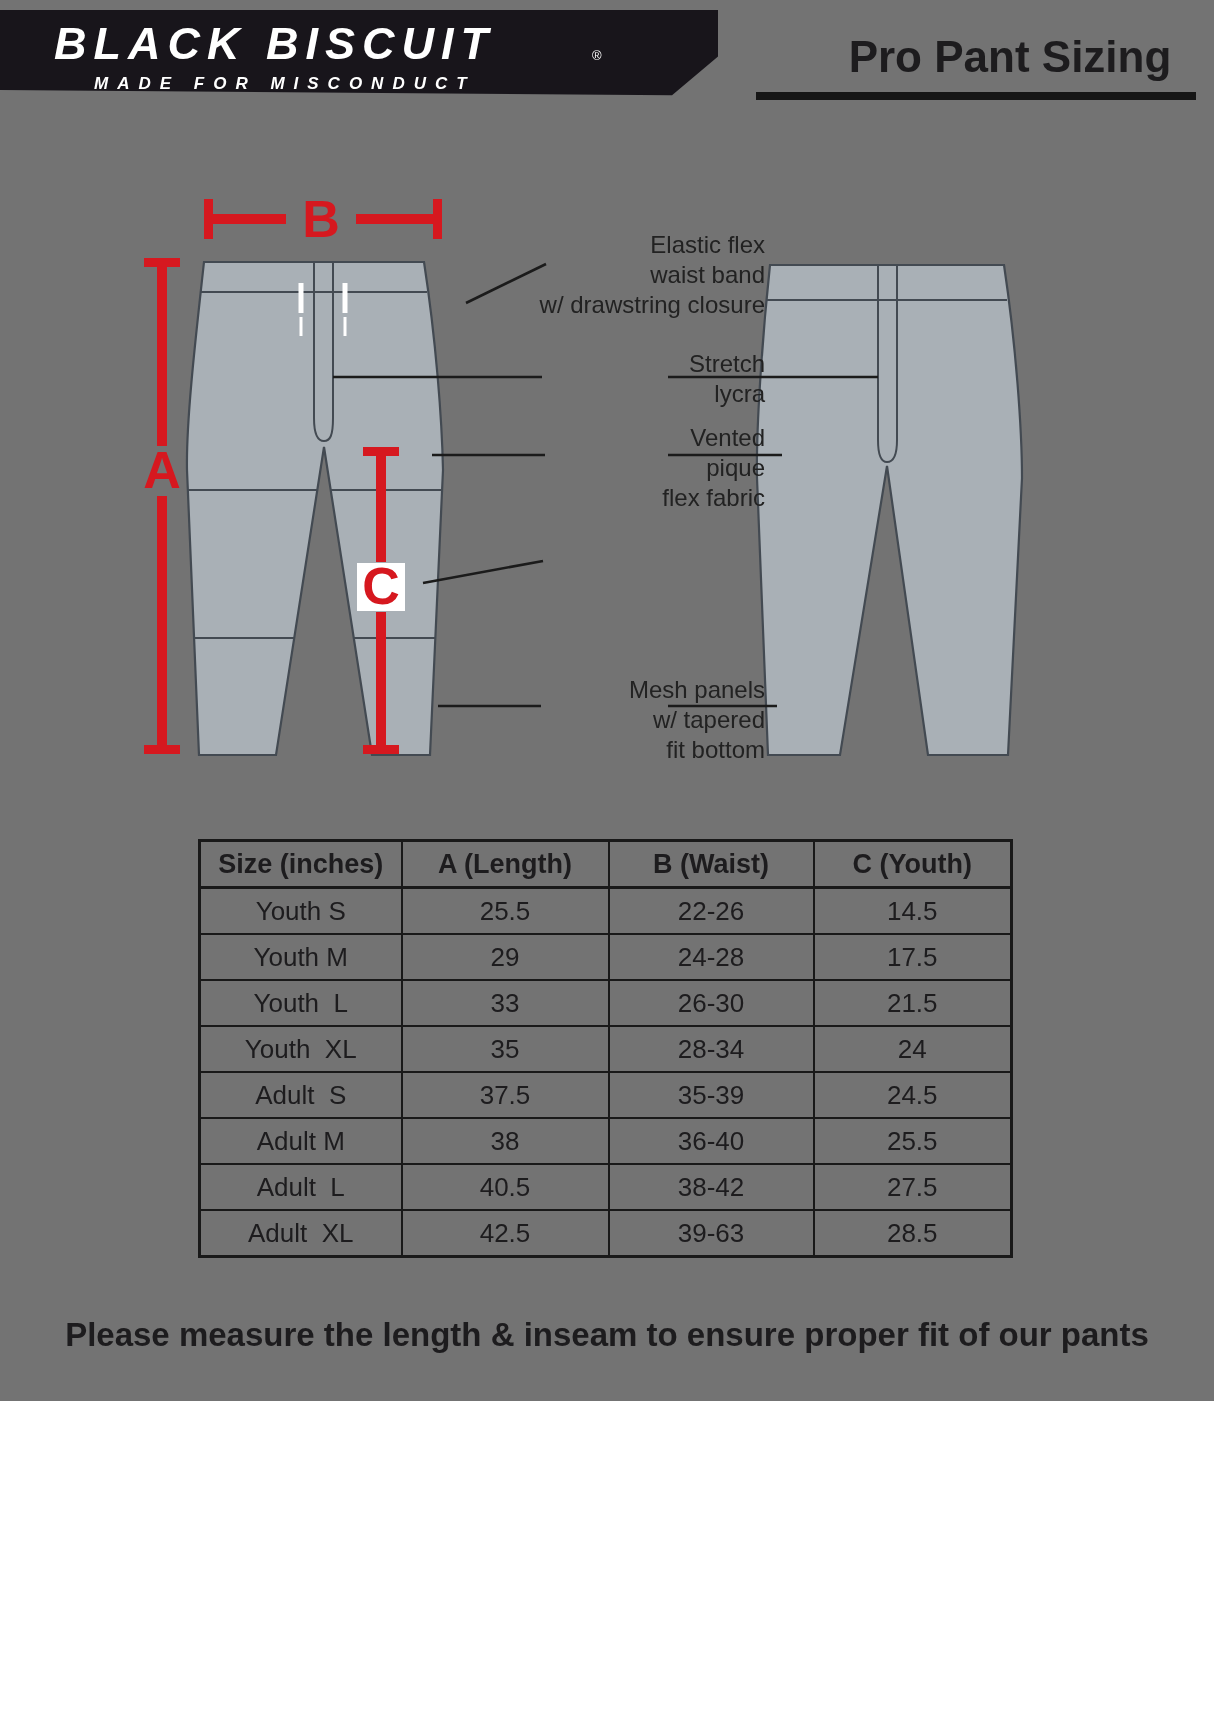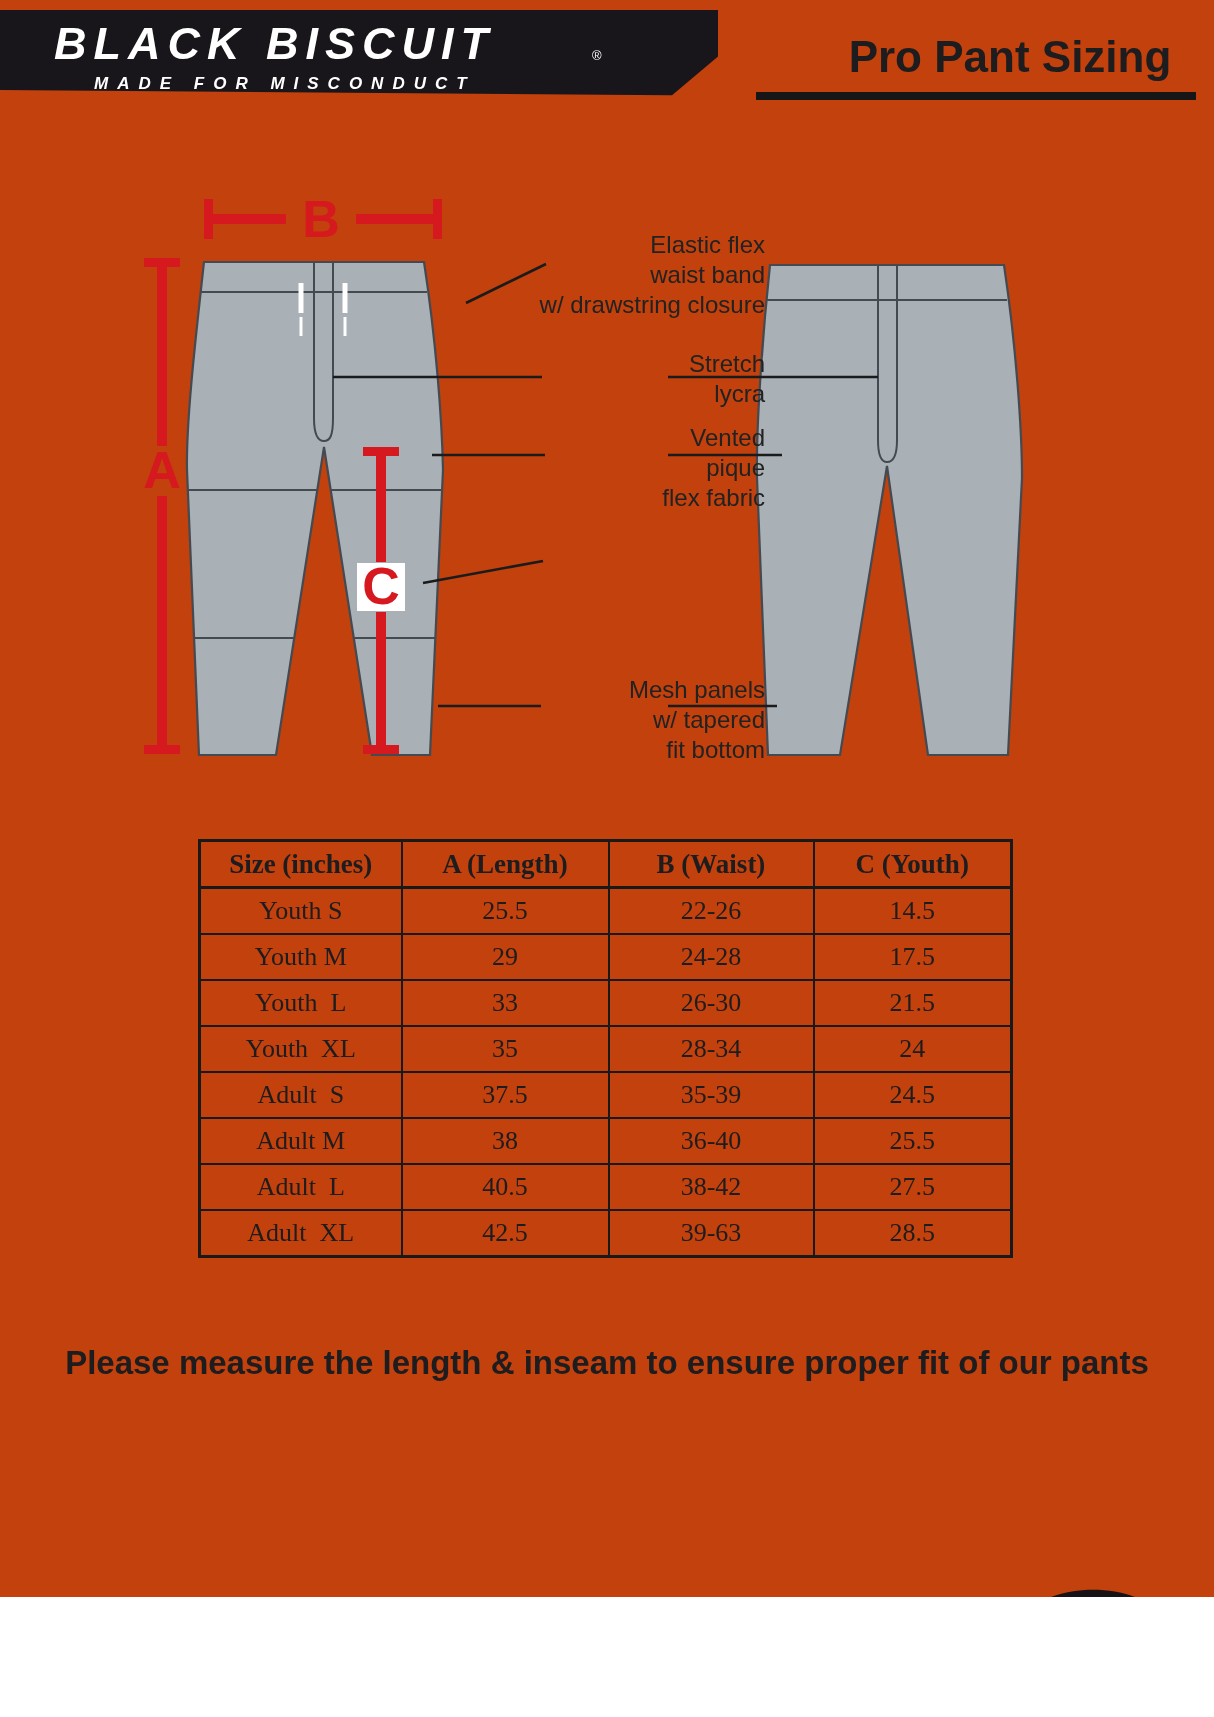--- a/index.html
+++ b/index.html
@@ -1,20 +1,20 @@
 <!DOCTYPE html>
 <html style="--red: #d6181f; --pant: #a9b0b6; --outline: #434a52; --banner: #18151b; --ink: #1d1c1e;"><head>
 <meta charset="utf-8">
 <style>
   :root{
     --red:#d6181f; --pant:#a9b0b6; --outline:#434a52;
     --banner:#18151b; --ink:#1d1c1e;
   }
   html,body{margin:0;padding:0;background:#fff;}
-  #page{position:relative;width:1214px;height:1597px;background:#c2410c;overflow:hidden;
+  #page{position:relative;width:1214px;height:1401px;background:#737373;overflow:hidden;
         font-family:"Liberation Sans",sans-serif;color:var(--ink);}
 
   
   .banner{position:absolute;left:0;top:10px;width:718px;height:86px;background:var(--banner);
           clip-path:polygon(0 0,100% 0,100% 54%,93.6% 99%,0 93%);}
   .brand-main{position:absolute;left:54px;top:18px;width:560px;color:#fff;
               font-size:45px;font-weight:bold;font-style:italic;letter-spacing:7px;white-space:nowrap;}
   .brand-reg{position:absolute;left:592px;top:48px;color:#fff;font-size:13px;font-style:normal;}
   .brand-tag{position:absolute;left:94px;top:74px;color:#fff;font-size:17px;font-weight:bold;
              font-style:italic;letter-spacing:9px;white-space:nowrap;}
@@ -29,32 +29,32 @@
   .seam{fill:none;stroke:var(--outline);stroke-width:2;}
   .leader{stroke:#1b1b1b;stroke-width:2.6;fill:none;}
   .dim{stroke:var(--red);stroke-width:10;fill:none;}
   .dimcap{fill:var(--red);}
   .string{stroke:#fff;fill:none;}
   .diagram-label{position:absolute;width:320px;left:445px;text-align:right;
                  font-size:24px;line-height:30px;color:#222;white-space:pre-line;}
 
   
   .size-table{position:absolute;left:198px;top:839px;border-collapse:collapse;table-layout:fixed;
-              width:812px;font-family:Liberation Serif, serif;}
+              width:812px;}
   .size-table td,.size-table th{border:2px solid #191919;text-align:center;vertical-align:middle;
               font-size:26px;white-space:pre;padding:0;}
   .size-table th{font-weight:bold;font-size:27px;height:44px;border-bottom-width:3px;}
   .size-table td{height:44px;font-weight:normal;}
   .size-table tr>*:first-child{border-left-width:3px;}
   .size-table tr>*:last-child{border-right-width:3px;}
   .size-table tr:first-child>*{border-top-width:3px;}
   .size-table tr:last-child>*{border-bottom-width:3px;}
 
   
-  .note-measure{position:absolute;left:0;top:1344px;width:1214px;text-align:center;
+  .note-measure{position:absolute;left:0;top:1316px;width:1214px;text-align:center;
                 font-size:33px;font-weight:bold;}
   .note-approx{position:absolute;left:0;top:1426px;width:1214px;text-align:center;
                font-size:41px;font-weight:bold;}
   .footer-brand{position:absolute;left:898px;top:1626px;font-size:35px;font-weight:bold;
                 font-style:italic;letter-spacing:1px;transform:skewX(-6deg);white-space:nowrap;}
   .footer-reg{position:absolute;left:1154px;top:1656px;font-size:11px;}
 </style>
 </head>
 <body>
 

